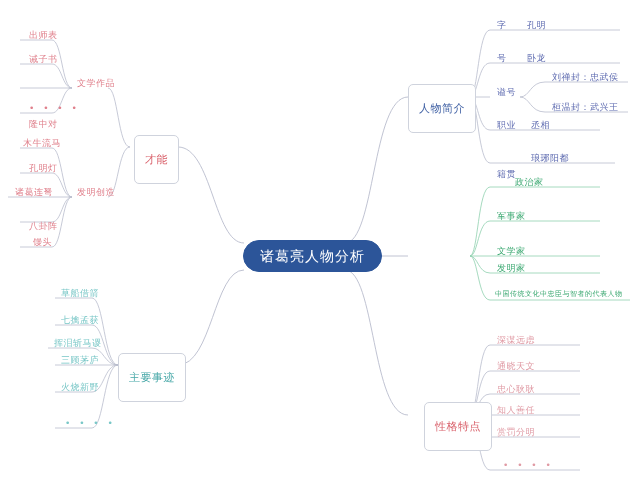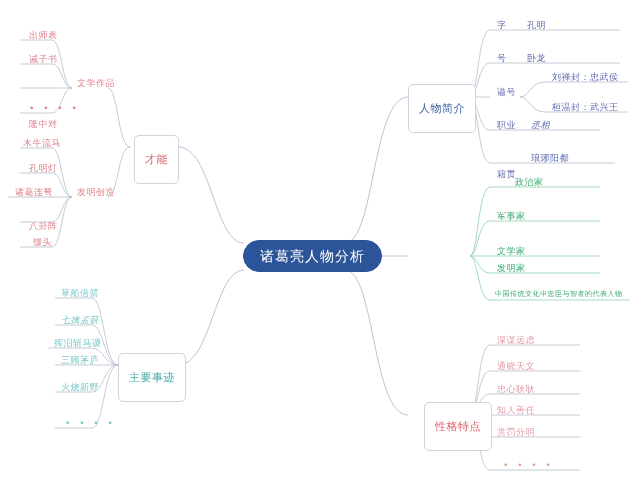--- a/index.html
+++ b/index.html
@@ -173,21 +173,21 @@
   <div class="node leaf l-blue" style="left:524px;top:21px;">孔明</div>
 
   <div class="node leaf l-blue" style="left:494px;top:54px;">号</div>
   <div class="node leaf l-blue" style="left:524px;top:54px;">卧龙</div>
 
   <div class="node leaf l-blue" style="left:494px;top:88px;">谥号</div>
   <div class="node leaf l-blue" style="left:549px;top:73px;">刘禅封：忠武侯</div>
   <div class="node leaf l-blue" style="left:549px;top:103px;">桓温封：武兴王</div>
 
   <div class="node leaf l-blue" style="left:494px;top:121px;">职业</div>
-  <div class="node leaf l-blue" style="left:528px;top:121px;font-style:italic;">丞相</div>
+  <div class="node leaf l-blue" style="left:528px;top:121px;">丞相</div>
 
   <div class="node leaf l-blue" style="left:494px;top:170px;">籍贯</div>
   <div class="node leaf l-blue" style="left:528px;top:154px;">琅琊阳都</div>
 
   <div class="node leaf l-green" style="left:512px;top:178px;">政治家</div>
   <div class="node leaf l-green" style="left:494px;top:212px;">军事家</div>
   <div class="node leaf l-green" style="left:494px;top:247px;">文学家</div>
   <div class="node leaf l-green" style="left:494px;top:264px;">发明家</div>
   <div class="node leaf l-green" style="left:492px;top:291px;font-size:7px;">中国传统文化中忠臣与智者的代表人物</div>
 
@@ -215,19 +215,19 @@
   <div class="node leaf l-red" style="left:20px;top:139px;">木牛流马</div>
   <div class="node leaf l-red" style="left:26px;top:164px;">孔明灯</div>
   <div class="node leaf l-red" style="left:12px;top:188px;">诸葛连弩</div>
   <div class="node leaf l-red" style="left:26px;top:222px;">八卦阵</div>
   <div class="node leaf l-red" style="left:30px;top:238px;">馒头</div>
 
   <div class="node box b-teal" style="left:118px;top:353px;">
     <span>主要事迹</span>
   </div>
   <div class="node leaf l-teal" style="left:58px;top:289px;">草船借箭</div>
-  <div class="node leaf l-teal" style="left:58px;top:316px;font-style:italic;">七擒孟获</div>
+  <div class="node leaf l-teal" style="left:58px;top:316px;">七擒孟获</div>
   <div class="node leaf l-teal" style="left:51px;top:339px;">挥泪斩马谡</div>
   <div class="node leaf l-teal" style="left:58px;top:356px;">三顾茅庐</div>
   <div class="node leaf l-teal" style="left:58px;top:383px;">火烧新野</div>
   <div class="node leaf l-teal dots" style="left:62px;top:419px;">• • • •</div>
 
 </div>
 
 </body></html>

